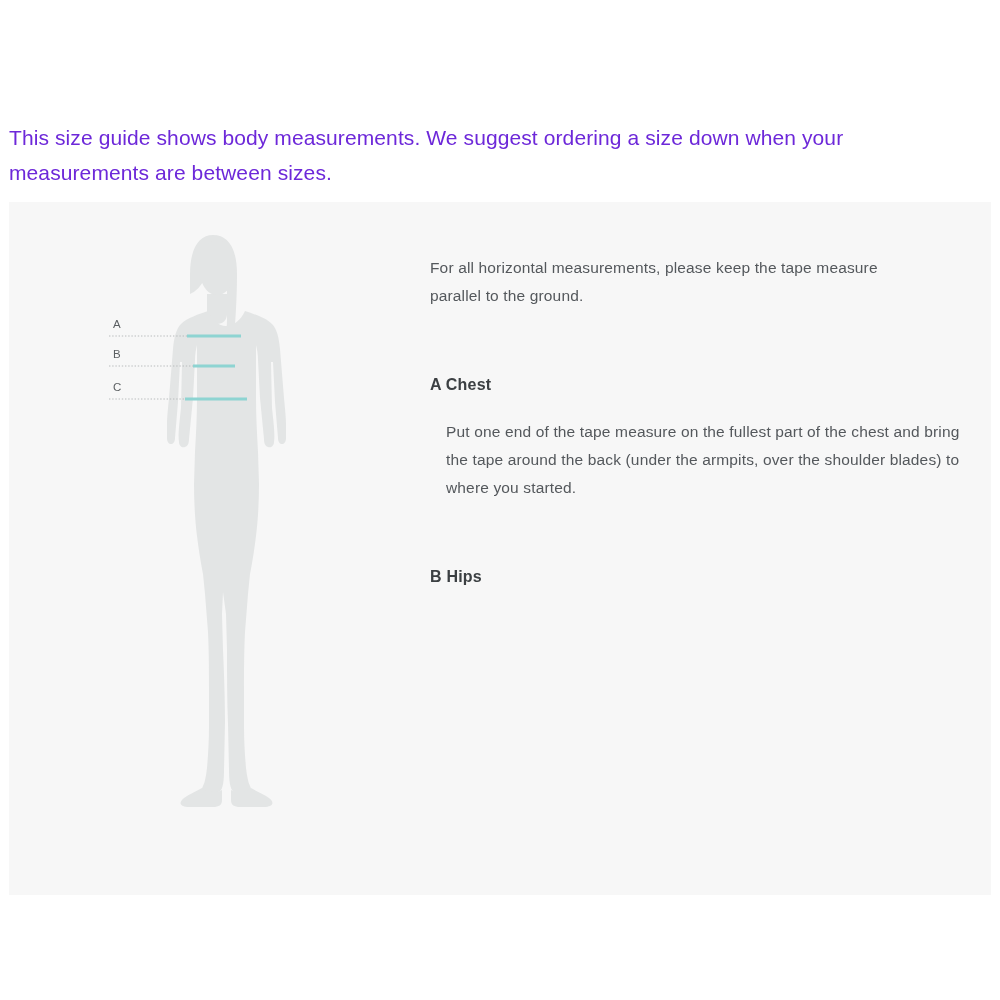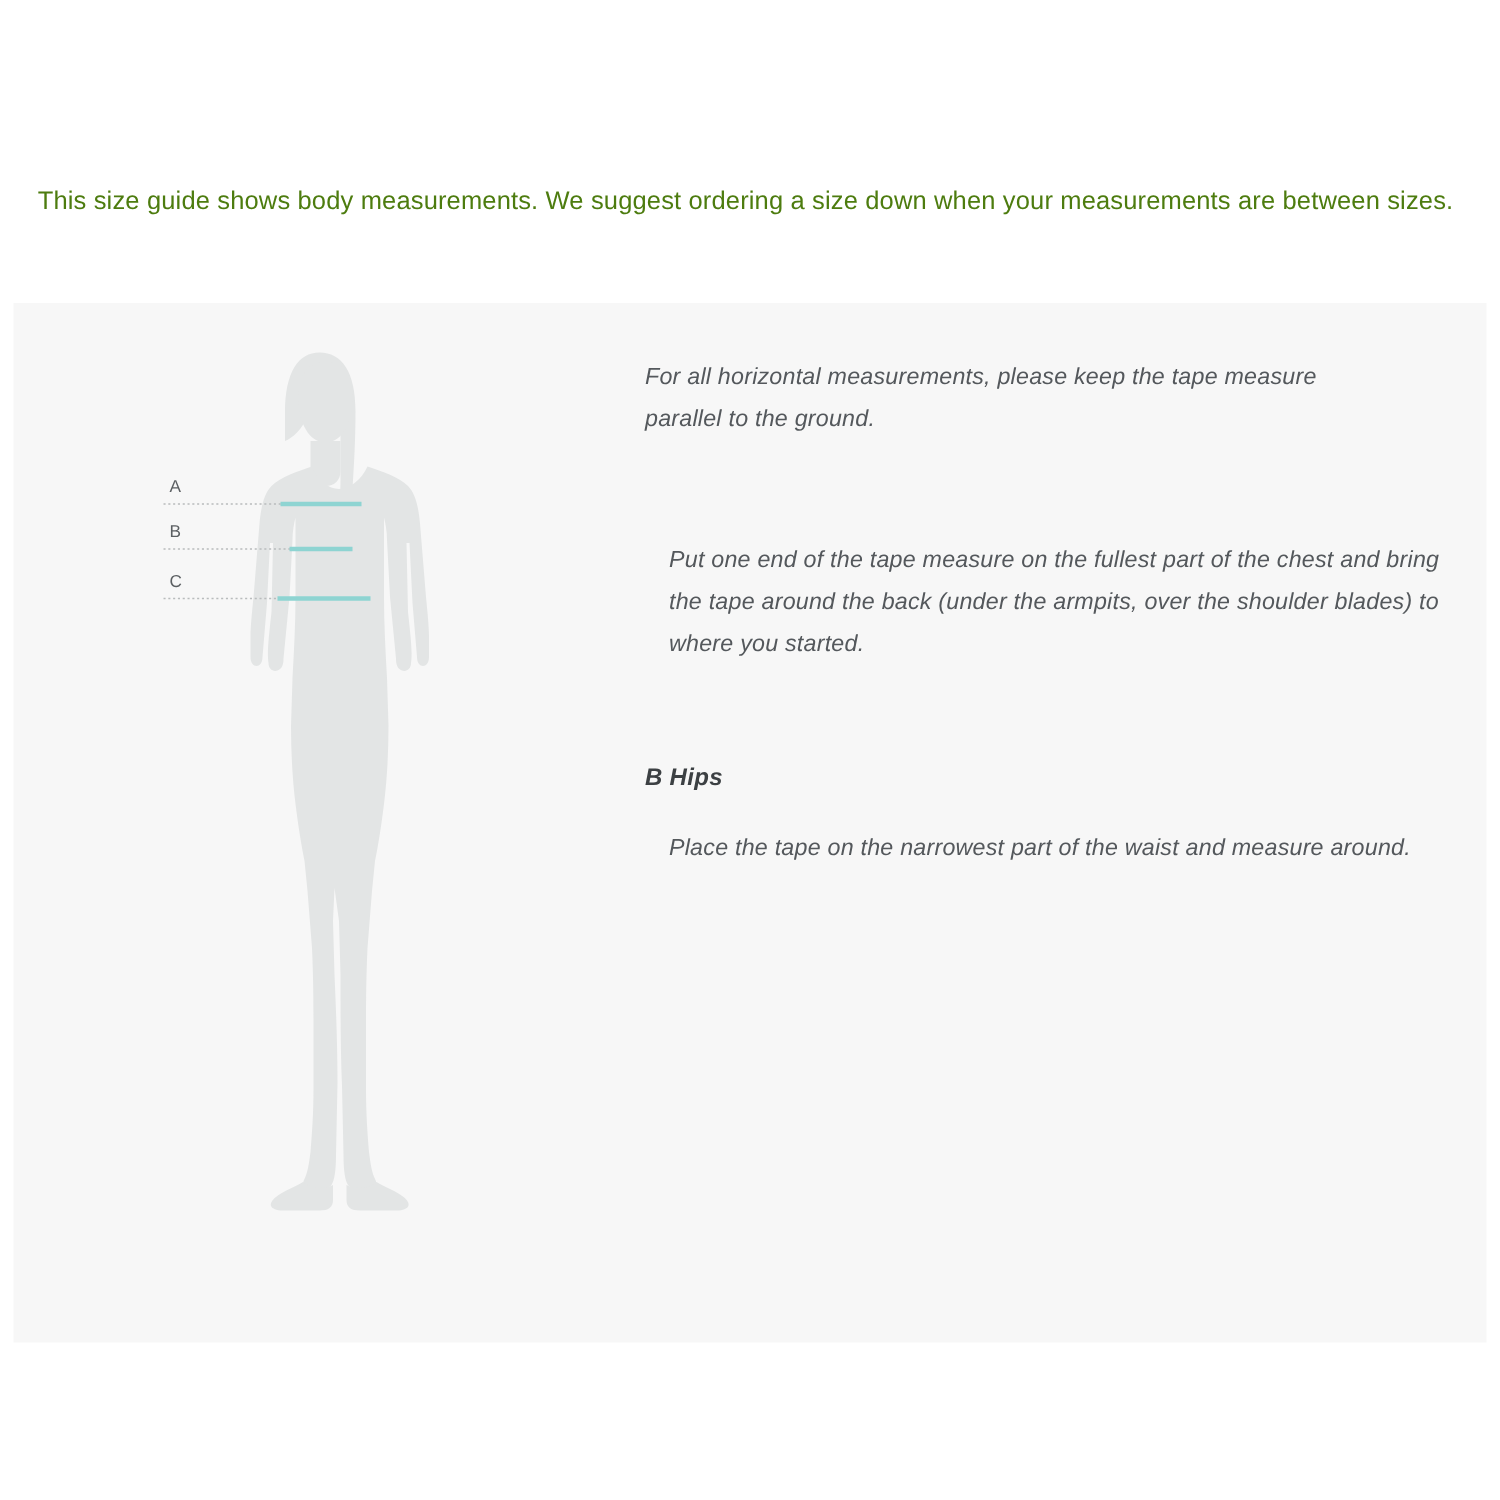--- a/index.html
+++ b/index.html
@@ -19,25 +19,24 @@
     height: 1000px;
     overflow: hidden;
   }
 
   
   .intro {
     position: absolute;
     left: 9px;
     top: 99px;
     width: 976px;
-    font-size: 17px;
+    font-size: 21px;
     line-height: 35px;
-    color: #4d7c0f;
+    color: #6d28d9;
     letter-spacing: 0.1px;
-    text-align: center;
   }
 
   
   .guide-panel {
     position: absolute;
     left: 9px;
     top: 202px;
     width: 982px;
     height: 693px;
     background: #f7f7f7;
@@ -55,23 +54,22 @@
   .figure-svg {
     position: absolute;
     left: 0;
     top: 0;
   }
 
   
   .text-col {
     position: absolute;
     left: 421px;
-    top: 20px;
+    top: 36px;
     width: 545px;
-    font-style: italic;
   }
 
   .lede {
     font-size: 15.5px;
     line-height: 28px;
     color: #54585c;
     width: 500px;
     letter-spacing: 0.15px;
   }
 
@@ -215,24 +213,24 @@
           <line x1="176" y1="197" x2="238" y2="197" stroke="#8ed4d2" stroke-width="3"></line>
         </g>
       </svg>
     </div>
 
     <div class="text-col">
 
       <p class="lede">For all horizontal measurements, please keep the tape measure parallel to the ground.</p>
 
       <div class="section">
+        <h3 class="section-heading">A Chest</h3>
         <p class="section-body">Put one end of the tape measure on the fullest part of the chest and bring the tape around the back (under the armpits, over the shoulder blades) to where you started.</p>
       </div>
 
       <div class="section">
         <h3 class="section-heading">B Hips</h3>
-        <p class="section-body">Place the tape on the narrowest part of the waist and measure around.</p>
       </div>
 
 
     </div>
   </div>
 </div>
 
 </body></html>

